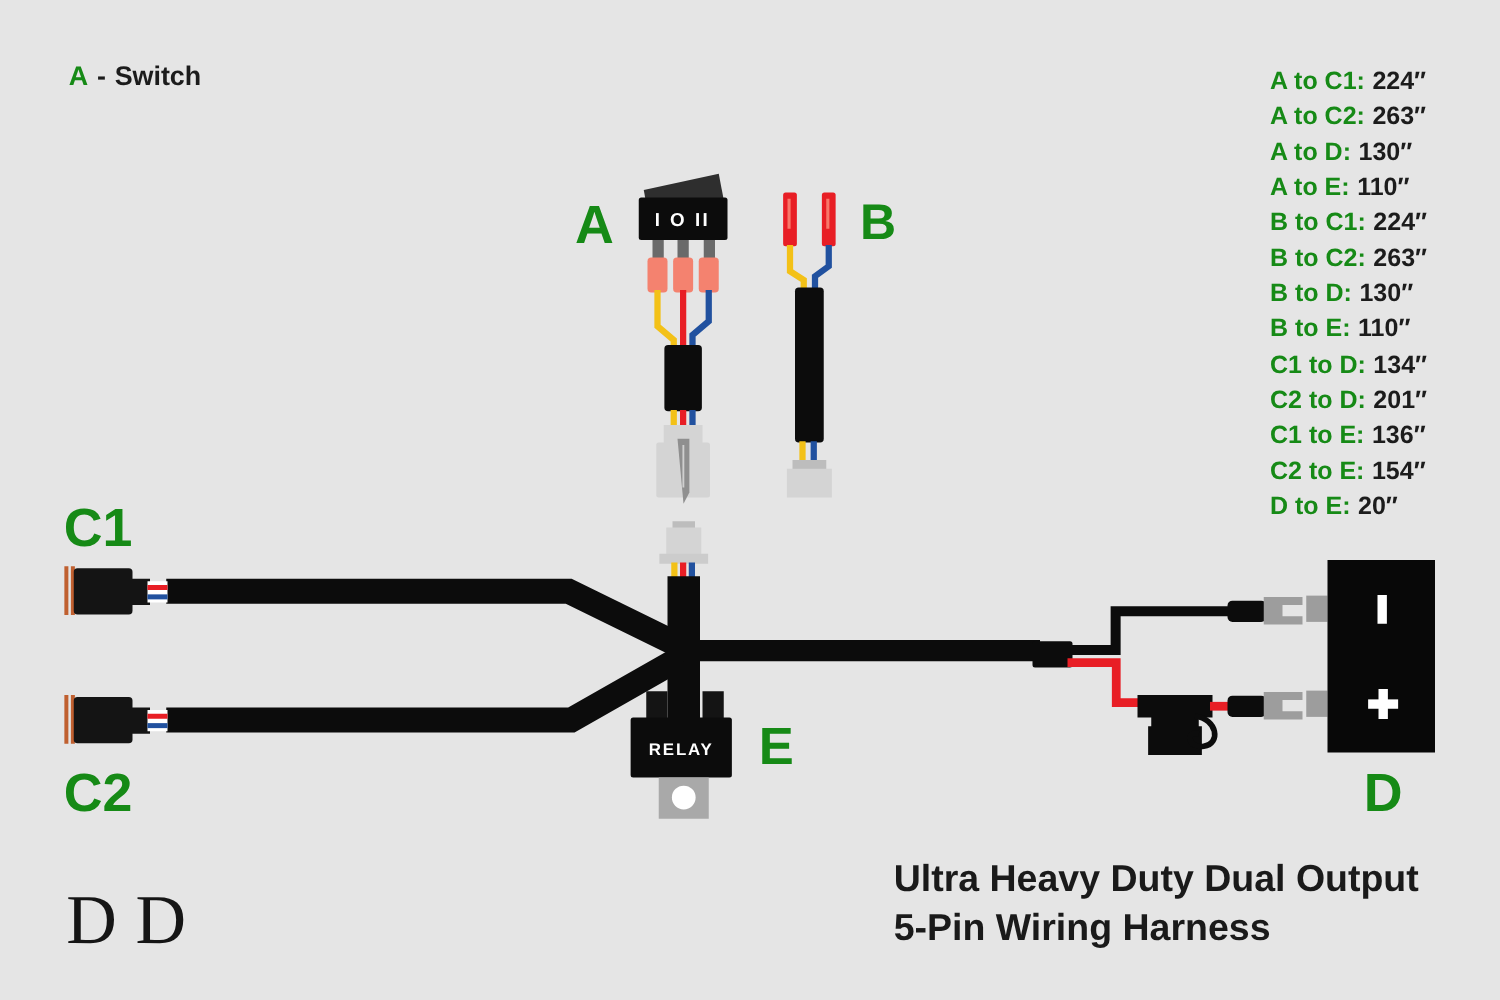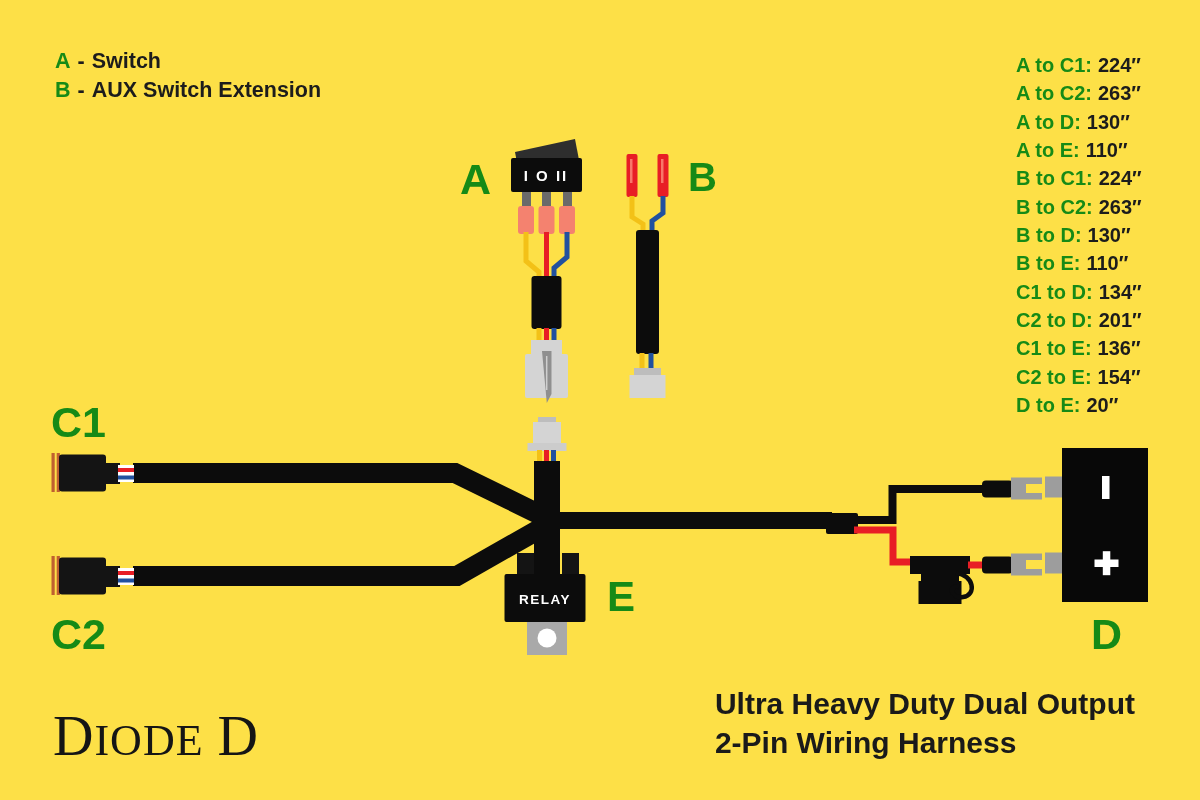--- a/index.html
+++ b/index.html
@@ -1,16 +1,16 @@
 <!DOCTYPE html>
 <html><head>
 <meta charset="utf-8">
 <style>
   html,body{margin:0;padding:0;background:#ffffff;}
-  .page{position:relative;width:1200px;height:800px;background:#fde047;overflow:hidden;
+  .page{position:relative;width:1200px;height:800px;background:#e5e5e5;overflow:hidden;
         font-family:"Liberation Sans","DejaVu Sans",sans-serif;}
   
   .legend{position:absolute;left:55px;top:47px;}
   .legend-row{height:29.2px;line-height:29.2px;font-size:21.5px;font-weight:700;color:#1c1c1c;white-space:nowrap;}
   .legend-row .key{color:#168a16;}
   .legend-row .sep{margin:0 7px;}
   
   .measurements{position:absolute;left:1016px;top:51px;}
   .m-row{height:28.35px;line-height:28.35px;font-size:20px;font-weight:600;white-space:nowrap;}
   .m-row .pair{color:#168a16;margin-right:6px;}
@@ -26,21 +26,20 @@
   .title{position:absolute;right:65px;top:684px;color:#1a1a1a;
          font-size:30px;font-weight:700;line-height:39px;white-space:nowrap;}
 </style>
 </head>
 <body>
 
 <div class="page">
 
   <div class="legend">
     <div class="legend-row"><span class="key">A</span><span class="sep">-</span><span>Switch</span></div>
-    <div class="legend-row"><span class="key">B</span><span class="sep">-</span><span>AUX Switch Extension</span></div>
   </div>
 
   <div class="measurements">
     <div class="m-row"><span class="pair">A to C1:</span><span class="val">224″</span></div>
     <div class="m-row"><span class="pair">A to C2:</span><span class="val">263″</span></div>
     <div class="m-row"><span class="pair">A to D:</span><span class="val">130″</span></div>
     <div class="m-row"><span class="pair">A to E:</span><span class="val">110″</span></div>
     <div class="m-row"><span class="pair">B to C1:</span><span class="val">224″</span></div>
     <div class="m-row"><span class="pair">B to C2:</span><span class="val">263″</span></div>
     <div class="m-row"><span class="pair">B to D:</span><span class="val">130″</span></div>
@@ -161,23 +160,22 @@
     <text x="460" y="194" fill="#168a16" font-size="43" font-weight="bold">A</text>
     <text x="688" y="191" fill="#168a16" font-size="40" font-weight="bold">B</text>
     <text x="51" y="437" fill="#168a16" font-size="43" font-weight="bold">C1</text>
     <text x="51" y="649" fill="#168a16" font-size="43" font-weight="bold">C2</text>
     <text x="1091" y="649" fill="#168a16" font-size="43" font-weight="bold">D</text>
     <text x="607" y="611" fill="#168a16" font-size="42" font-weight="bold">E</text>
   </svg>
 
   <div class="brand">
     <span class="lg">D</span>
-      <span class="sm">IODE</span>
       <span class="space"></span>
       <span class="lg">D</span>
   </div>
 
   <div class="title">
     <div>Ultra Heavy Duty Dual Output</div>
-    <div>2-Pin Wiring Harness</div>
+    <div>5-Pin Wiring Harness</div>
   </div>
 
 </div>
 
 </body></html>

